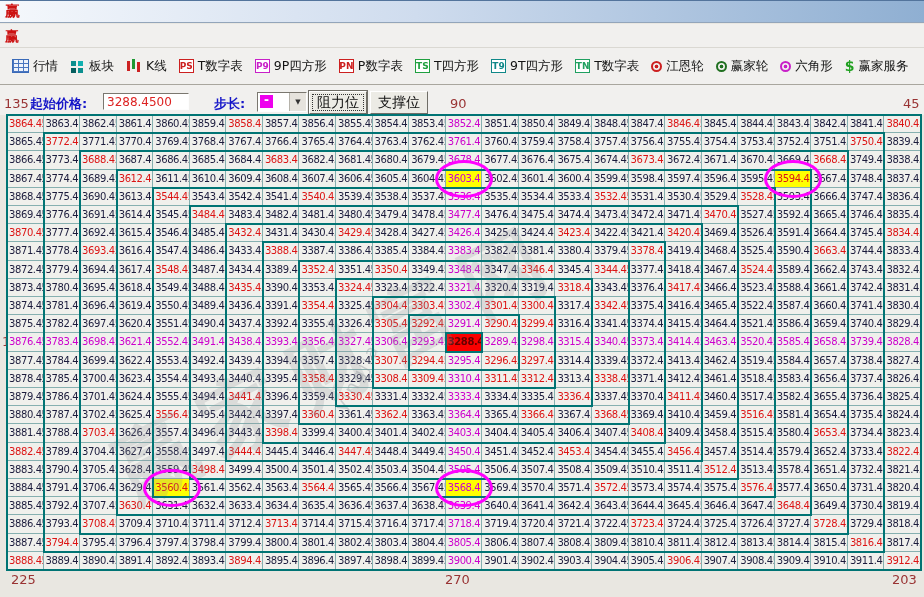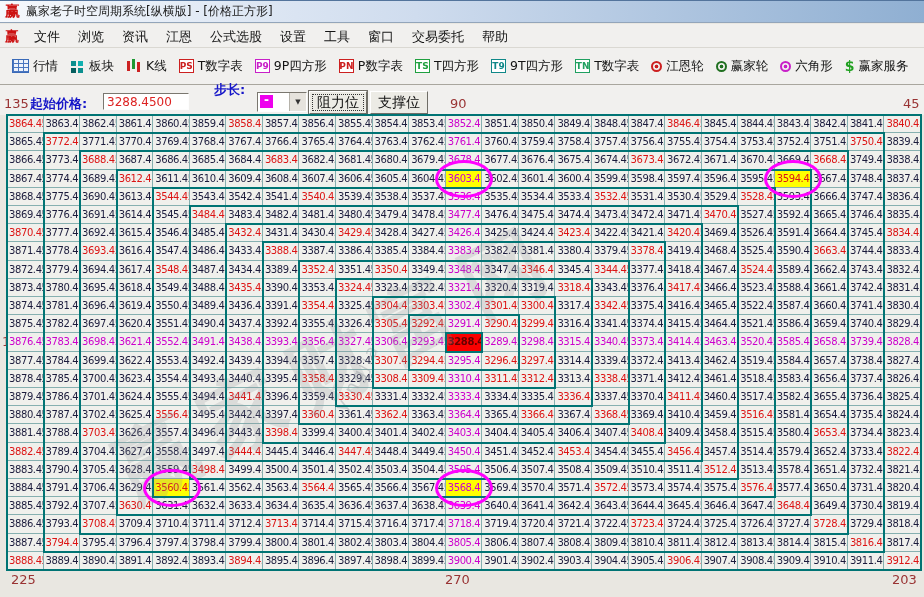--- a/index.html
+++ b/index.html
@@ -76,26 +76,24 @@
   .wm3{left:330px;top:405px;font-size:18px;letter-spacing:2px;opacity:0.4;
     transform:rotate(-62deg);transform-origin:0 0;}
 </style>
 </head>
 <body>
 
 <div id="app">
 
   <div class="titlebar">
     <span class="logo">赢</span>
-    <span class="wtitle">赢家老子时空周期系统[纵横版] - [价格正方形]</span>
   </div>
 
   <div class="menubar">
     <span class="logo" style="font-size:14px">赢</span>
-    <span id="menu-items"><span class="menu-item">文件</span><span class="menu-item">浏览</span><span class="menu-item">资讯</span><span class="menu-item">江恩</span><span class="menu-item">公式选股</span><span class="menu-item">设置</span><span class="menu-item">工具</span><span class="menu-item">窗口</span><span class="menu-item">交易委托</span><span class="menu-item">帮助</span></span>
   </div>
 
   <div class="toolbar" id="toolbar">
       <span class="titem">
         <span class="ticon qtable"></span>
         <span class="tlabel">行情</span>
       </span>
       <span class="titem">
         <span class="ticon blocks"></span>
         <span class="tlabel">板块</span>
@@ -143,21 +141,21 @@
       <span class="titem">
         <span class="ticon dollar" style="color: rgb(32, 160, 32);">$</span>
         <span class="tlabel">赢家服务</span>
       </span>
     </div>
 
   <div class="controlbar"></div>
   <span class="angle" style="left:4px;top:96px">135</span>
   <span class="ctl-label" style="left:30px;top:95px">起始价格:</span>
   <input class="price-input" value="3288.4500" style="">
-  <span class="ctl-label" style="left:214px;top:81px">步长:</span>
+  <span class="ctl-label" style="left:214px;top:95px">步长:</span>
   <div class="combo">
     <span class="combo-val">-</span>
     <span class="combo-btn">▼</span>
   </div>
   <button class="btn focused" style="left:309px">阻力位</button>
   <button class="btn" style="left:370px">支撑位</button>
   <span class="angle" style="left:450px;top:96px">90</span>
   <span class="angle" style="left:903px;top:96px">45</span>
 
   <div id="grid">

